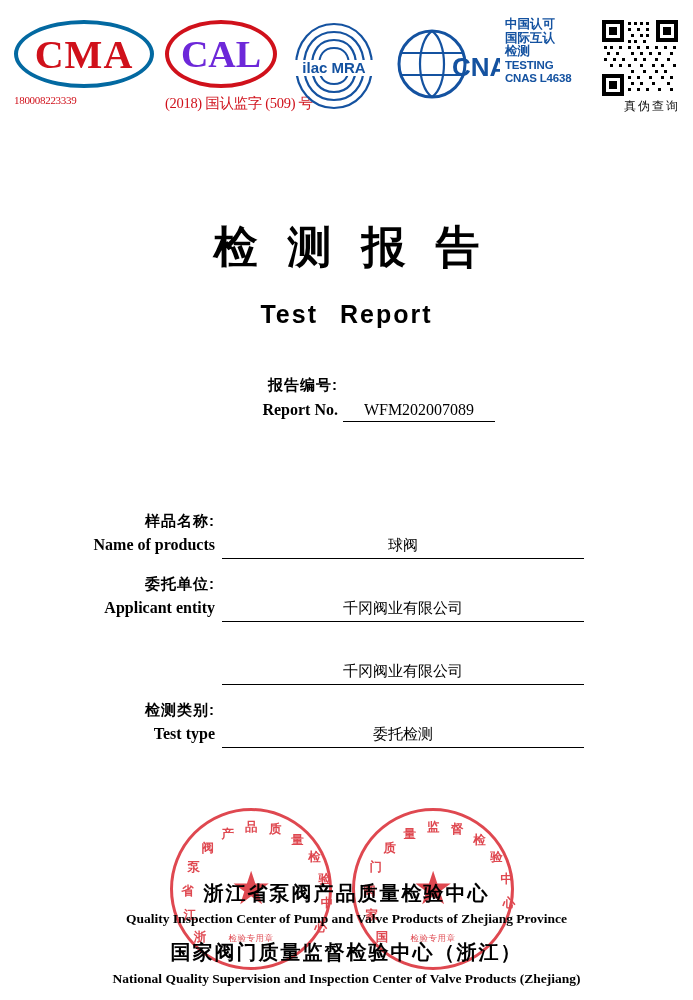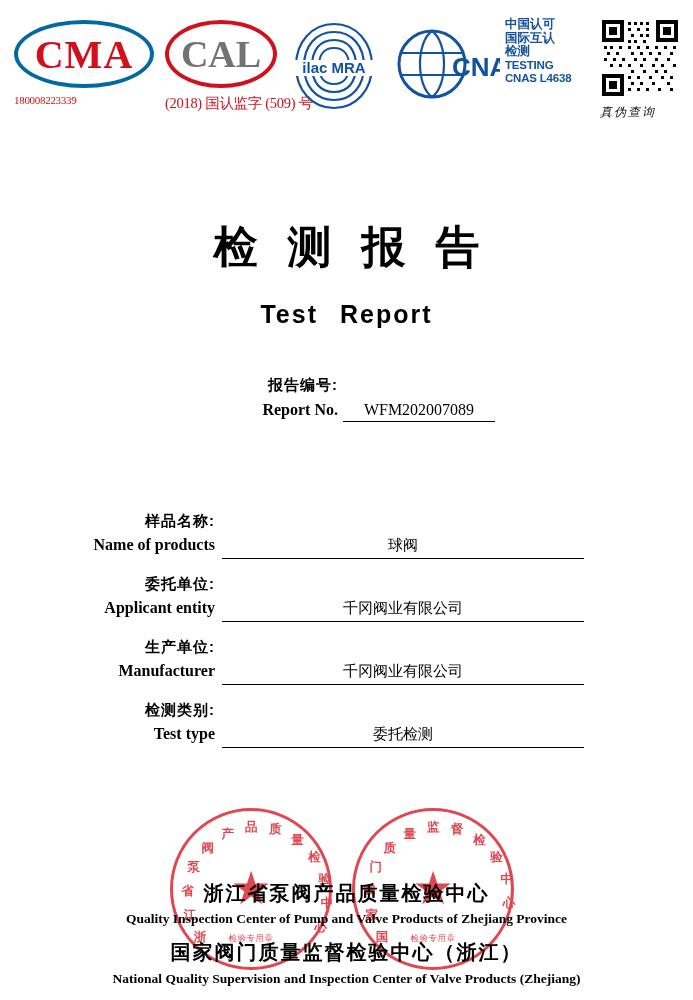--- a/index.html
+++ b/index.html
@@ -80,21 +80,21 @@
     position: relative;
   }
   .cal-text {
     position: absolute;
     top: 50%;
     left: 50%;
     transform: translate(-50%, -50%);
     font-family: "Liberation Serif", serif;
     font-weight: bold;
     font-size: 38px;
-    color: #737373;
+    color: #6d28d9;
     letter-spacing: 0px;
     white-space: nowrap;
   }
   .cal-code {
     margin-top: 6px;
     font-family: "Liberation Serif", serif;
     font-size: 14.5px;
     color: #d0111b;
     white-space: nowrap;
     letter-spacing: -0.3px;
@@ -140,27 +140,26 @@
     top: 10px;
     width: 80px;
   }
   .qr-img {
     width: 80px;
     height: 80px;
     background: #fff;
     position: relative;
   }
   .qr-label {
-    margin-top: 6px;
-    text-align: left;
+    margin-top: 0;
+    text-align: right;
     font-family: "Liberation Sans", sans-serif;
     font-size: 12px;
     color: #111;
     letter-spacing: 2px;
-    font-style: italic;
   }
 
   
   .title-cn {
     position: absolute;
     top: 218px;
     left: 0;
     width: 693px;
     text-align: center;
     font-family: "Liberation Serif", serif;
@@ -505,24 +504,20 @@
 
   <div class="field">
     <div class="f-labels">
       <div class="f-cn">委托单位:</div>
       <div class="f-en">Applicant entity</div>
     </div>
     <div class="f-value">千冈阀业有限公司</div>
   </div>
 
   <div class="field">
-    <div class="f-labels">
-      <div class="f-cn">生产单位:</div>
-      <div class="f-en">Manufacturer</div>
-    </div>
     <div class="f-value">千冈阀业有限公司</div>
   </div>
 
   <div class="field">
     <div class="f-labels">
       <div class="f-cn">检测类别:</div>
       <div class="f-en">Test type</div>
     </div>
     <div class="f-value">委托检测</div>
   </div>

